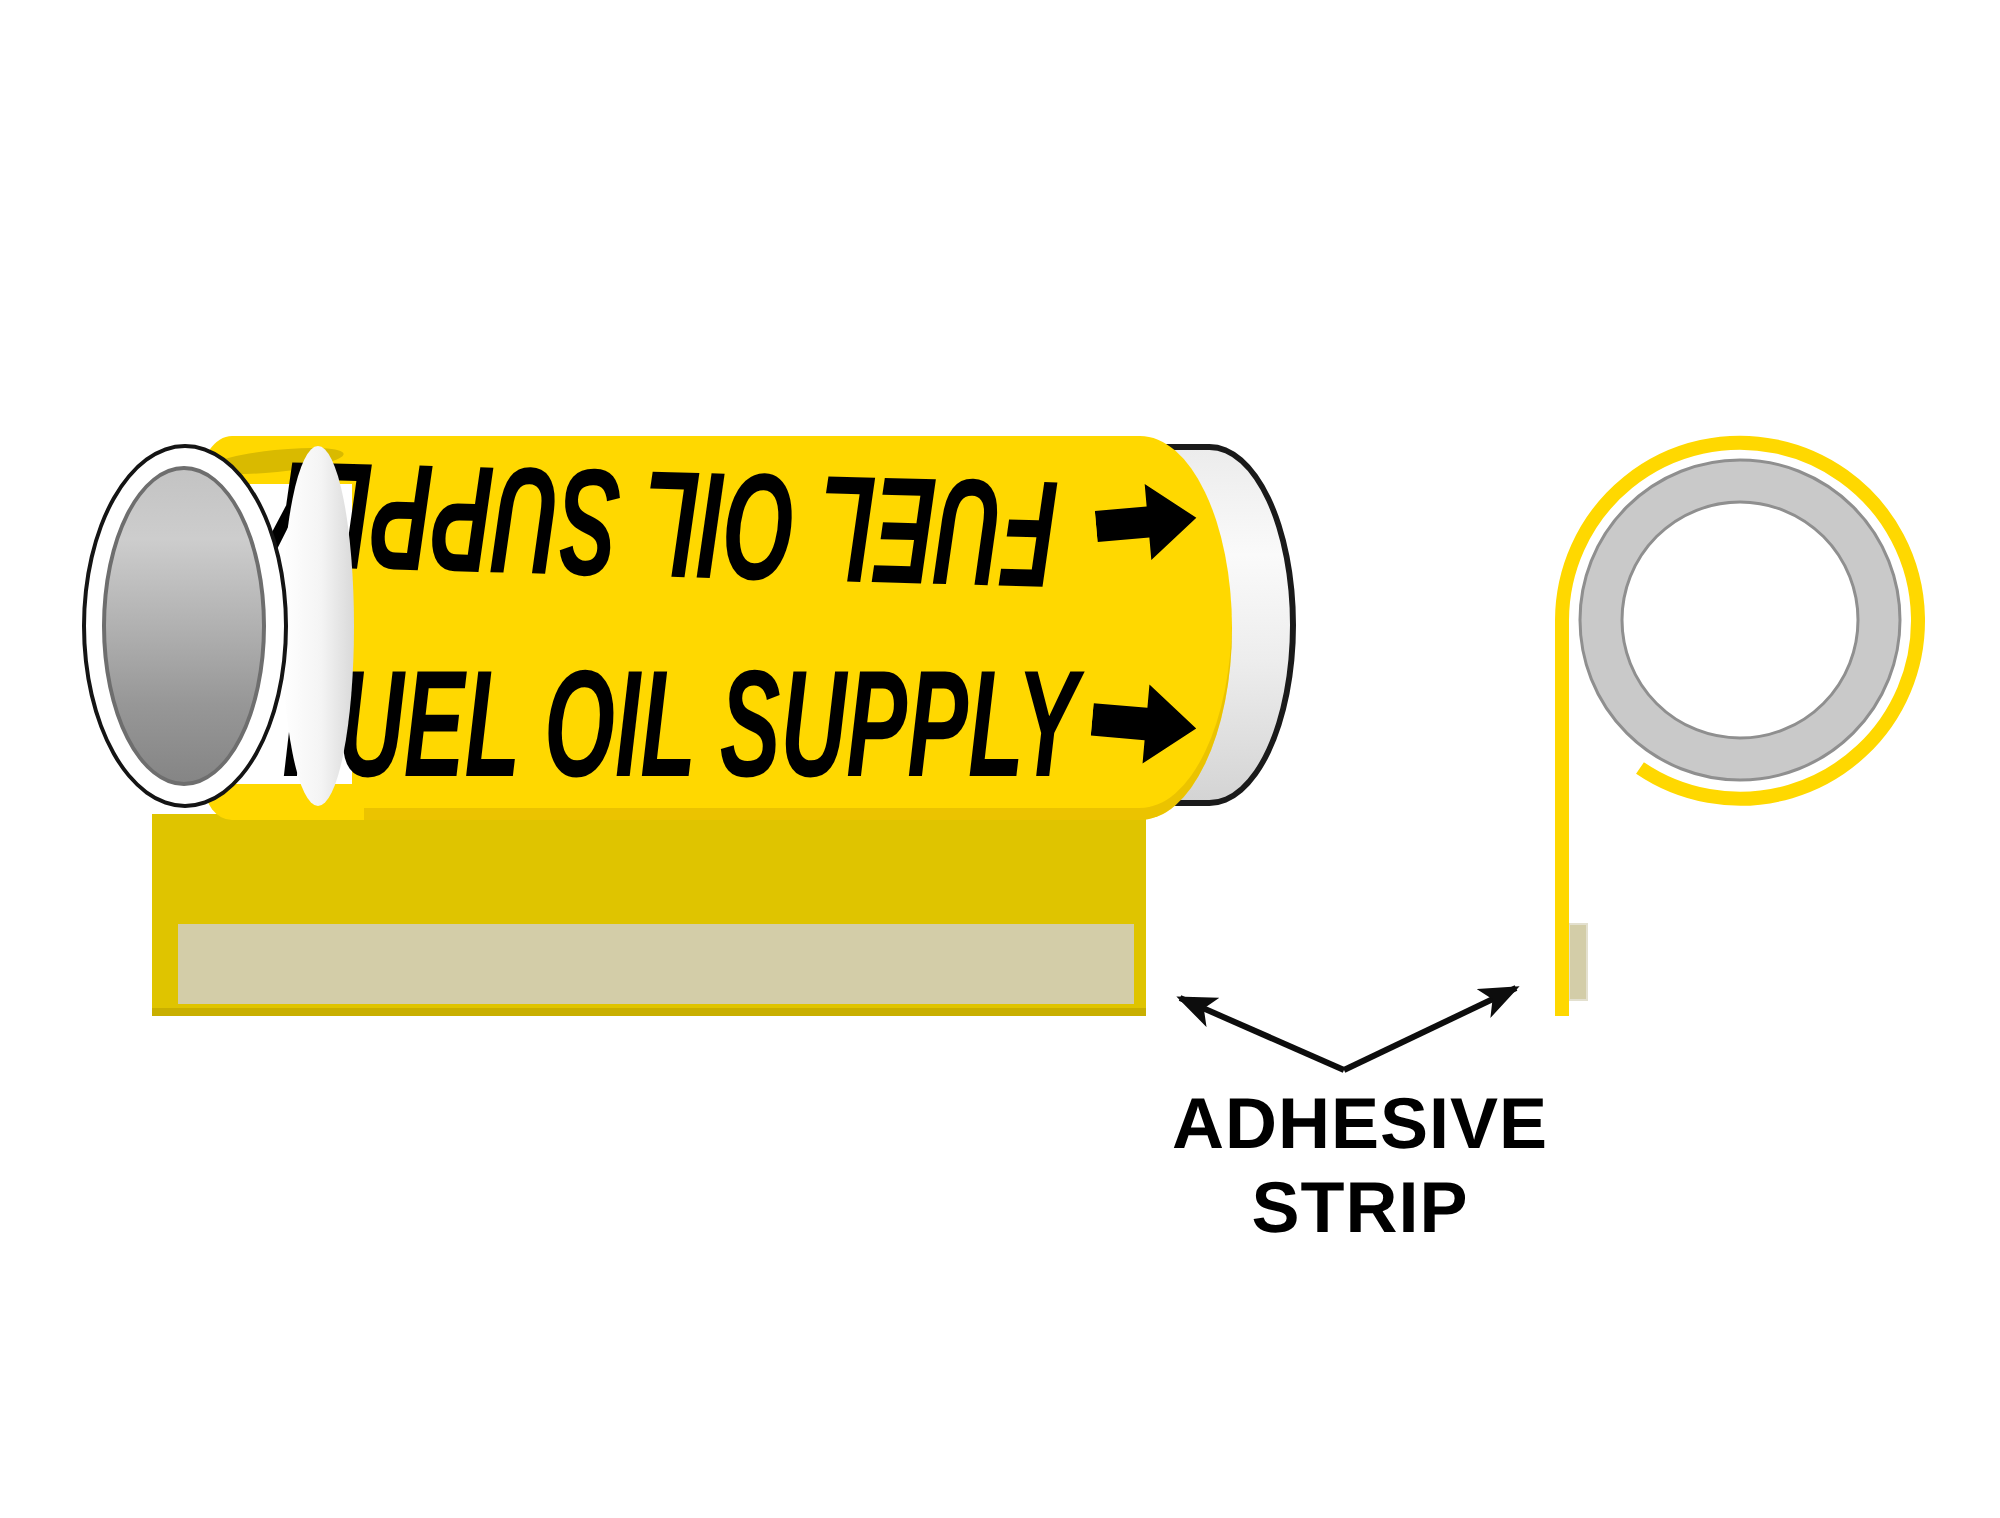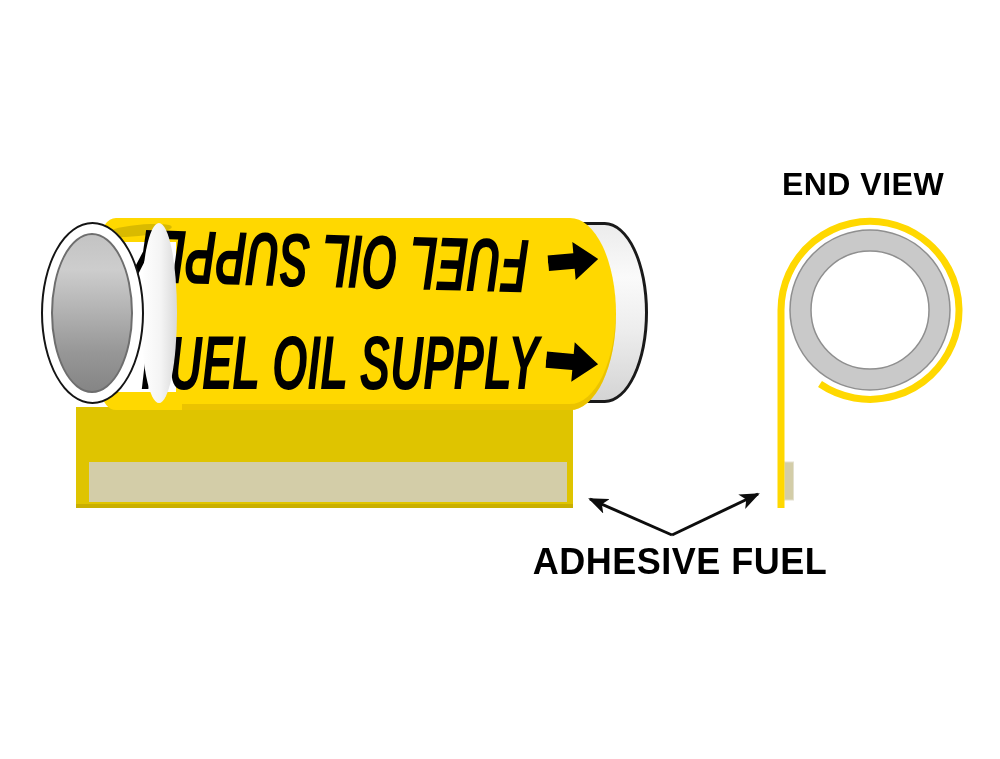--- a/index.html
+++ b/index.html
@@ -133,32 +133,31 @@
     <path d="M0 16 L30 16 L30 3 L58 25 L30 47 L30 34 L0 34 Z" fill="#000000"></path>
   </svg>
   <svg class="flow-arrow bottom" viewBox="0 0 60 50" width="54" height="50" aria-hidden="true">
     <path d="M0 16 L30 16 L30 3 L58 25 L30 47 L30 34 L0 34 Z" fill="#000000"></path>
   </svg>
 
   <div class="pipe-band"></div>
   <div class="pipe-end-left"></div>
   <div class="pipe-bore"></div>
 
-  <div class="endview-title">END VIEW</div>
   <svg class="endview-svg" viewBox="0 0 266 375" width="266" height="375" aria-hidden="true">
     <circle class="cross-ring" cx="140" cy="140" r="80"></circle>
     <circle class="cross-bore" cx="140" cy="140" r="59"></circle>
     <rect class="end-tan" x="54.5" y="292" width="9" height="38"></rect>
     <path class="coil-path" d="M 51 338 L 51 140 A 89 89 0 1 1 90 214"></path>
   </svg>
 
   <svg class="callout-svg" viewBox="0 0 250 100" width="250" height="100" aria-hidden="true">
     <defs>
       <marker id="ah" markerUnits="userSpaceOnUse" markerWidth="20" markerHeight="16" refX="18" refY="8" orient="auto">
         <path d="M0 0 L20 8 L0 16 L5 8 Z" fill="#0d0d0d"></path>
       </marker>
     </defs>
     <line class="callout-line" x1="116" y1="77" x2="34" y2="41" marker-end="url(#ah)"></line>
     <line class="callout-line" x1="116" y1="77" x2="202" y2="36" marker-end="url(#ah)"></line>
   </svg>
-  <div class="callout-label">ADHESIVE FUEL</div>
+  <div class="callout-label">ADHESIVE STRIP</div>
 
 </div>
 
 </body></html>

